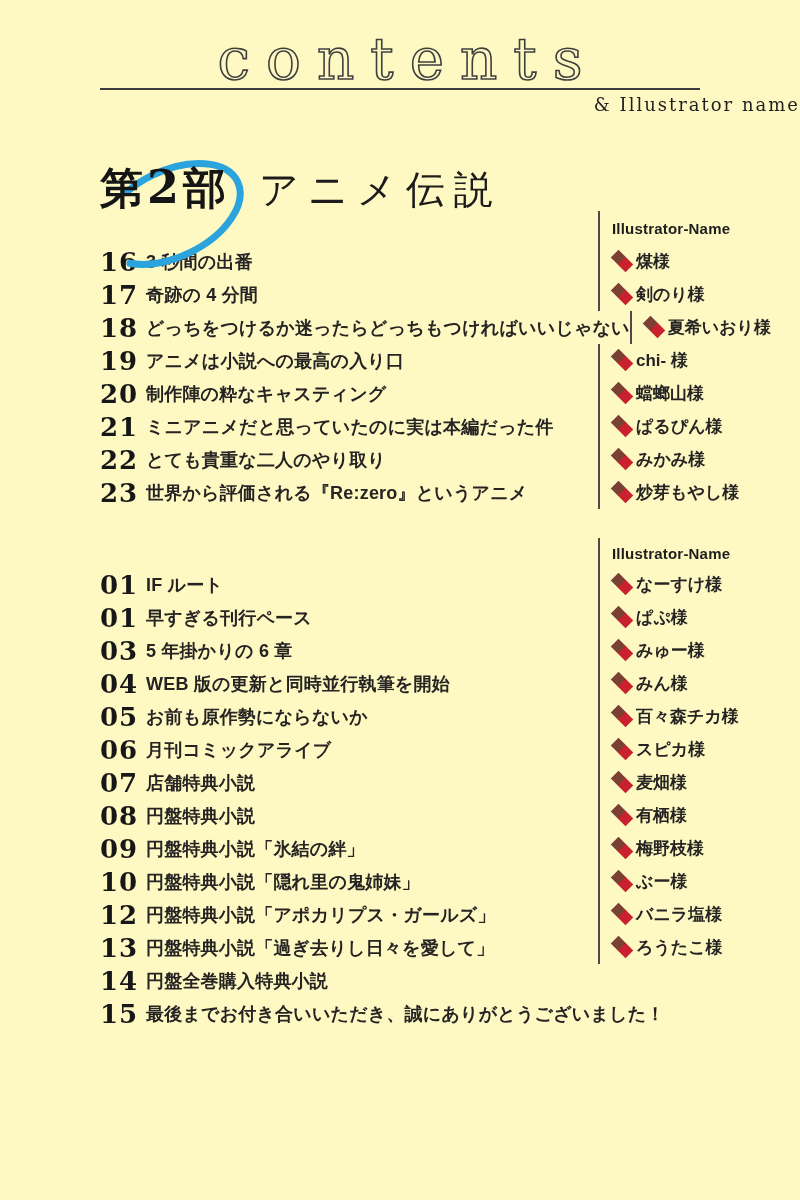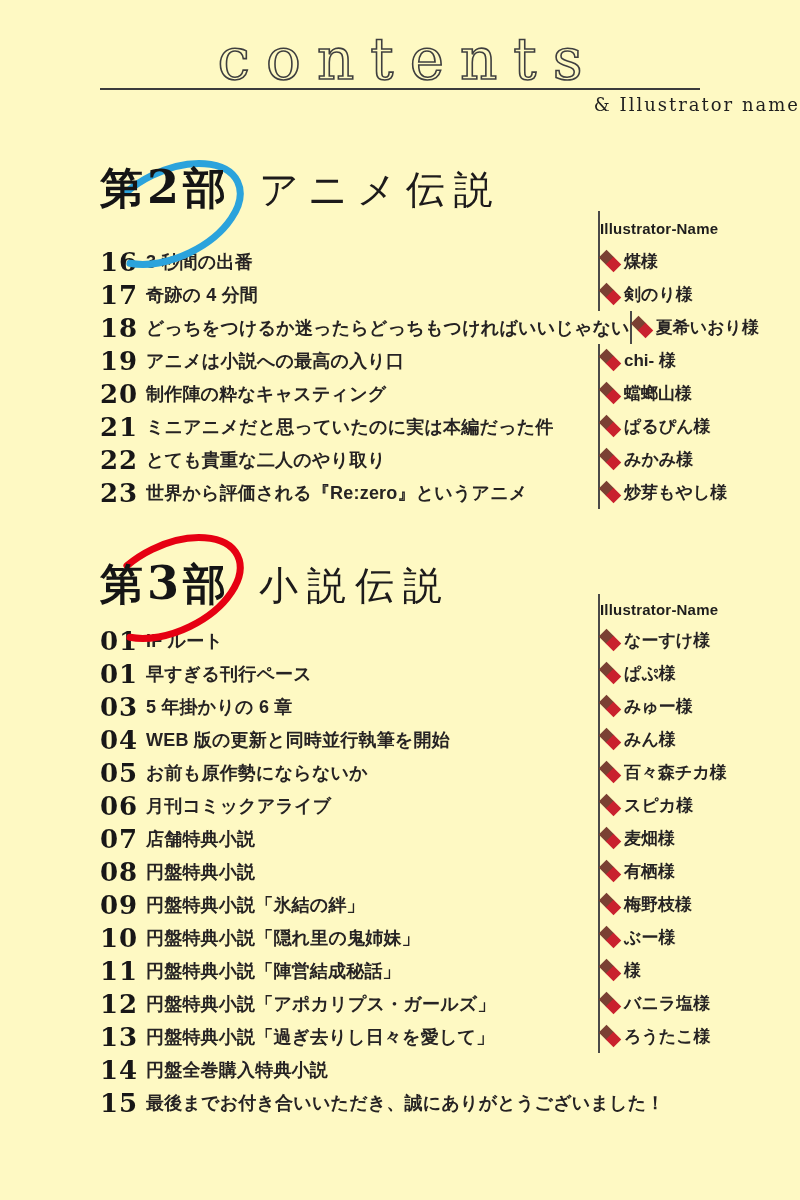--- a/index.html
+++ b/index.html
@@ -81,20 +81,21 @@
   .title {
     flex:1 1 auto;
     font-weight:700; font-size:18px;
     letter-spacing:0.2px; white-space:nowrap;
     color:#262323;
   }
   .name {
     flex:0 0 142px; width:142px; box-sizing:border-box;
     align-self:stretch;
     display:flex; align-items:center;
+    padding-left:12px;
     font-weight:700; font-size:17px;
     white-space:nowrap; color:#262323;
   }
   .bordered { border-left:2px solid #4b4a48; }
   .label-text {
     font-size:15px; font-weight:700; letter-spacing:0.2px; color:#1e1d1d;
   }
   .spacer-title { flex:1 1 auto; }
 
   
@@ -228,29 +229,20 @@
         <span class="d1"></span>
         <span class="d2"></span>
       </span>
       <span class="name-text">炒芽もやし様</span>
     </span>
   </div>
 </div>
   </section>
 
   <section class="part part-b">
-    <div class="part-header">
-      <svg class="swoosh" viewBox="0 0 170 140">
-        <ellipse cx="85" cy="66" rx="74" ry="43" fill="none" stroke="#E60012" stroke-width="7" stroke-linecap="round" stroke-dasharray="155 95 124 0" transform="rotate(-26 85 66)"></ellipse>
-      </svg>
-      <div class="part-line">
-        <span class="part-label"><span>第</span><span class="pl-num">3</span><span>部</span></span>
-        <span class="part-title">小説伝説</span>
-      </div>
-    </div>
     <div class="label-row">
       <span class="num"></span>
       <span class="spacer-title"></span>
       <span class="name bordered label-text">Illustrator-Name</span>
     </div>
     <div class="rows">
   <div class="row">
     <span class="num">01</span>
     <span class="title">IF ルート</span>
     <span class="name bordered">
@@ -363,31 +355,20 @@
     <span class="title">円盤特典小説「隠れ里の鬼姉妹」</span>
     <span class="name bordered">
       <span class="choco" hidden="">
         <span class="d1"></span>
         <span class="d2"></span>
       </span>
       <span class="name-text">ぶー様</span>
     </span>
   </div>
 
-  <div class="row">
-    <span class="num">11</span>
-    <span class="title">円盤特典小説「陣営結成秘話」</span>
-    <span class="name bordered">
-      <span class="choco">
-        <span class="d1"></span>
-        <span class="d2"></span>
-      </span>
-      <span class="name-text">様</span>
-    </span>
-  </div>
 
   <div class="row">
     <span class="num">12</span>
     <span class="title">円盤特典小説「アポカリプス・ガールズ」</span>
     <span class="name bordered">
       <span class="choco" hidden="">
         <span class="d1"></span>
         <span class="d2"></span>
       </span>
       <span class="name-text">バニラ塩様</span>

